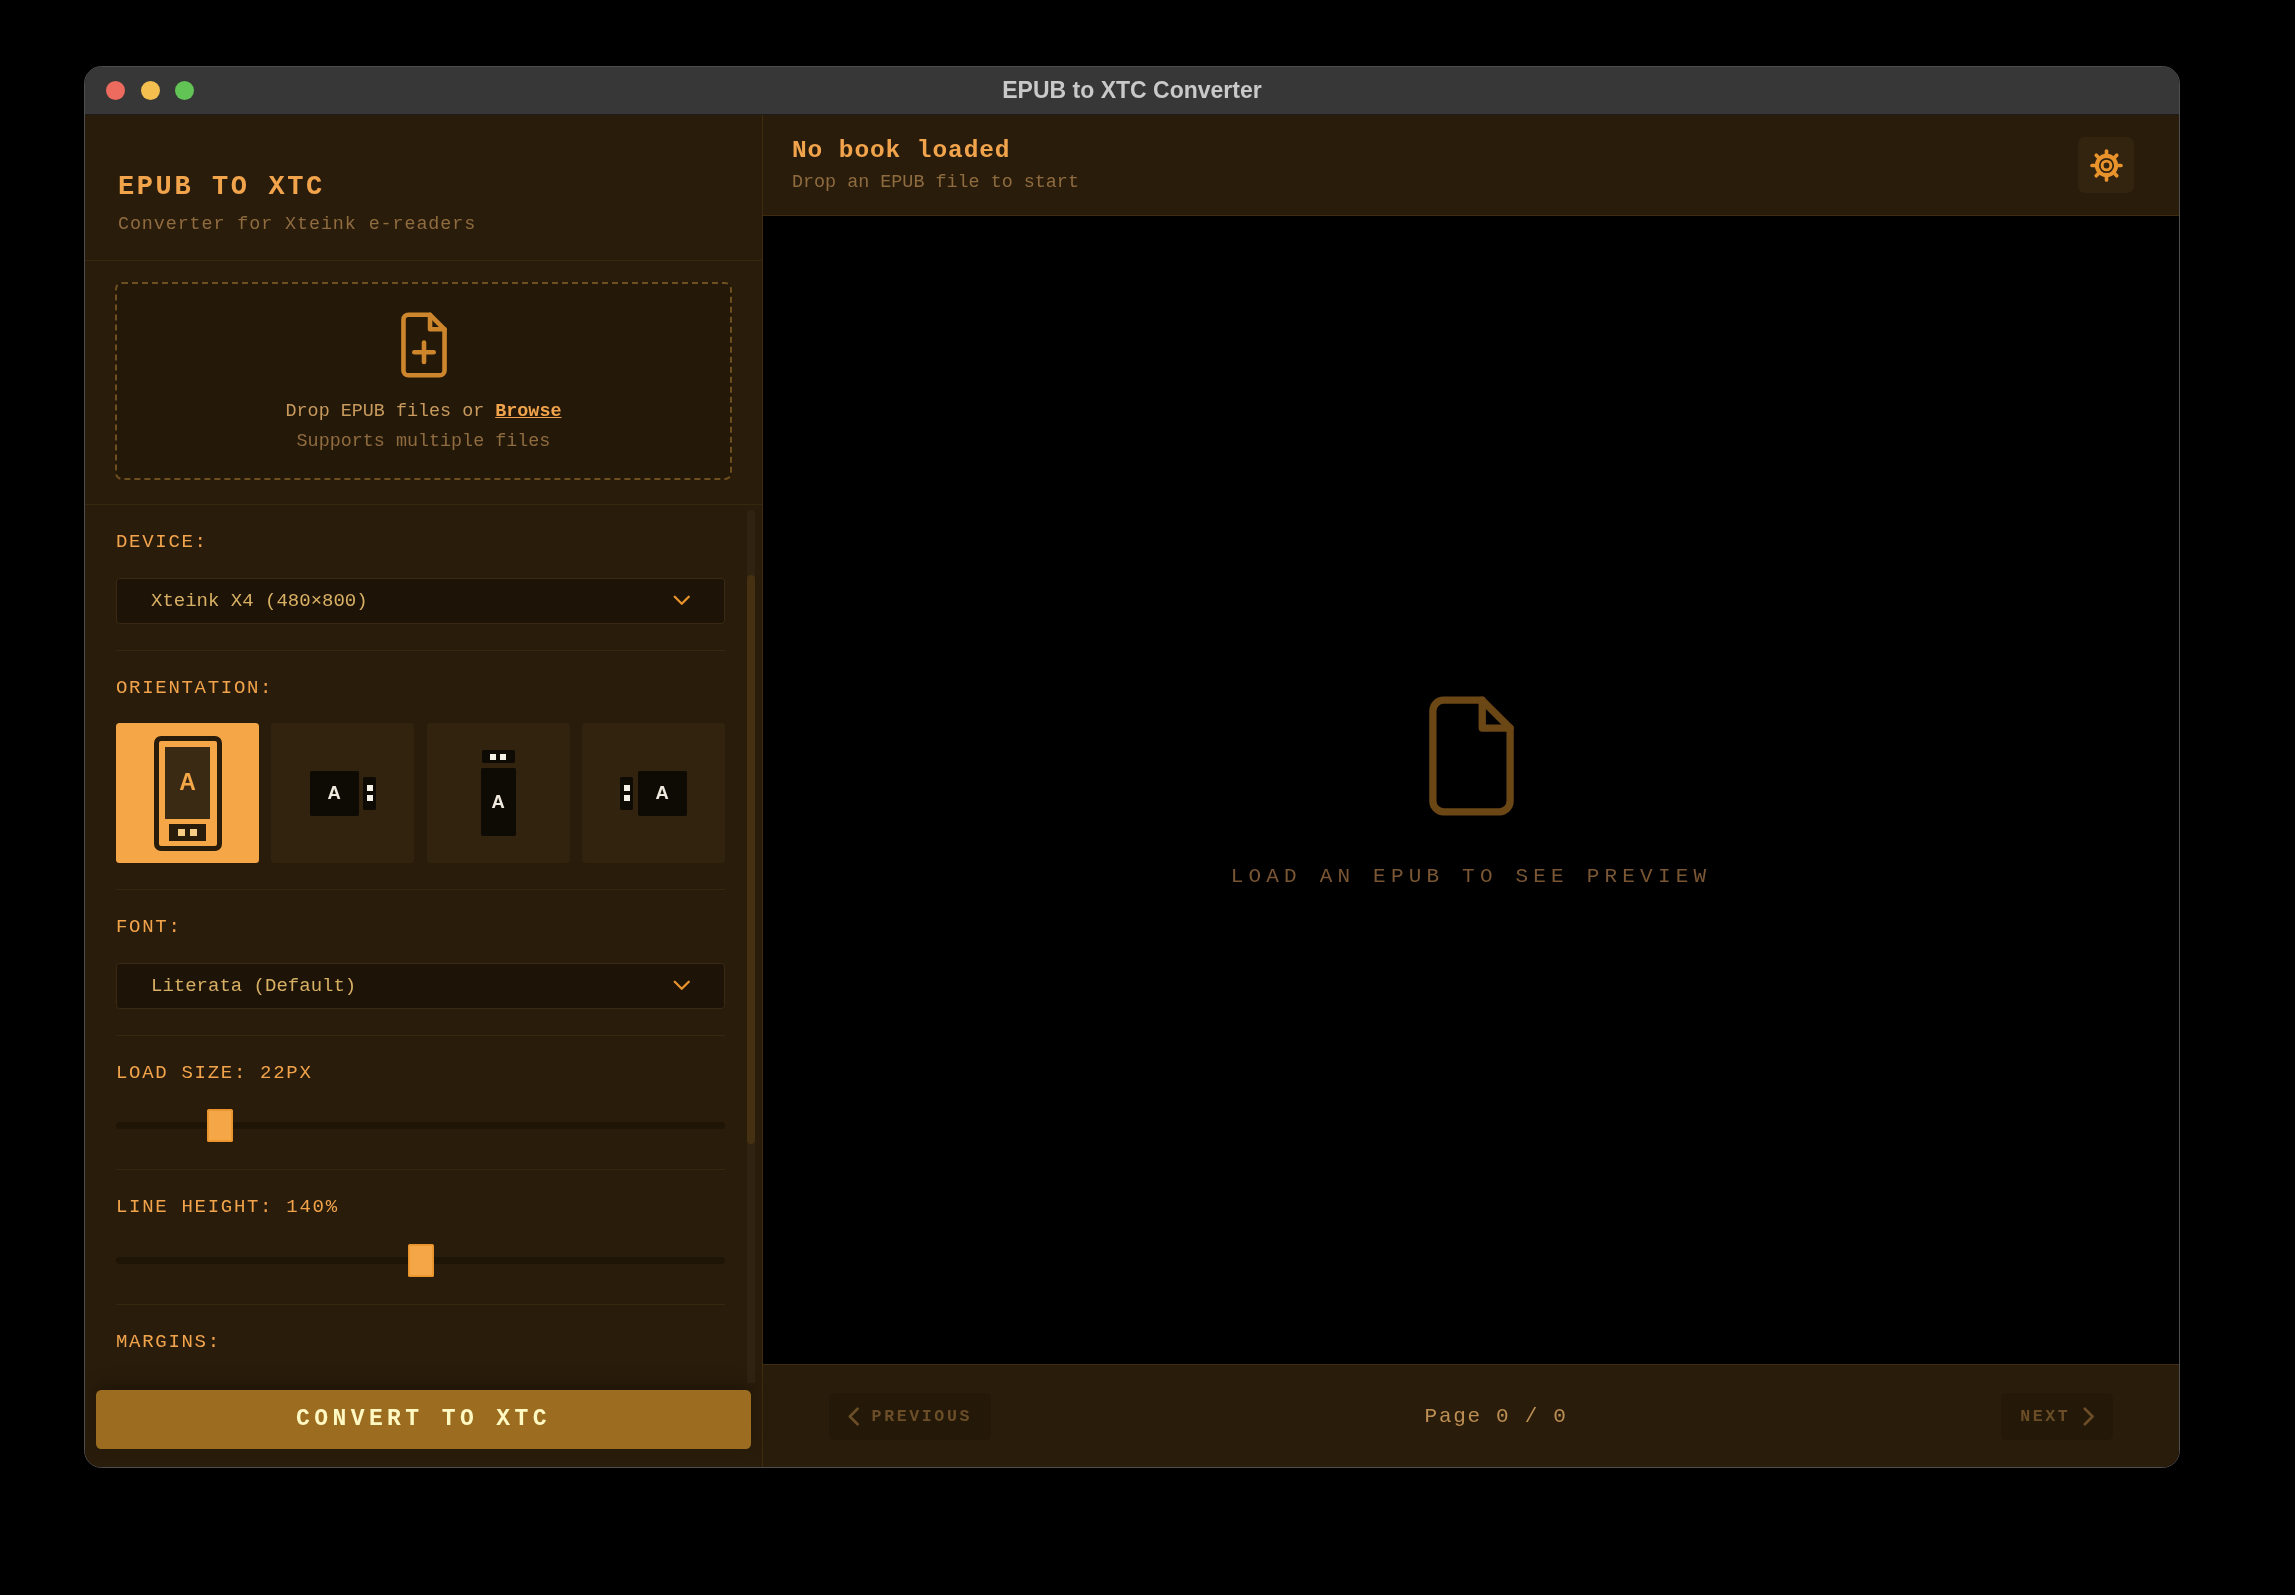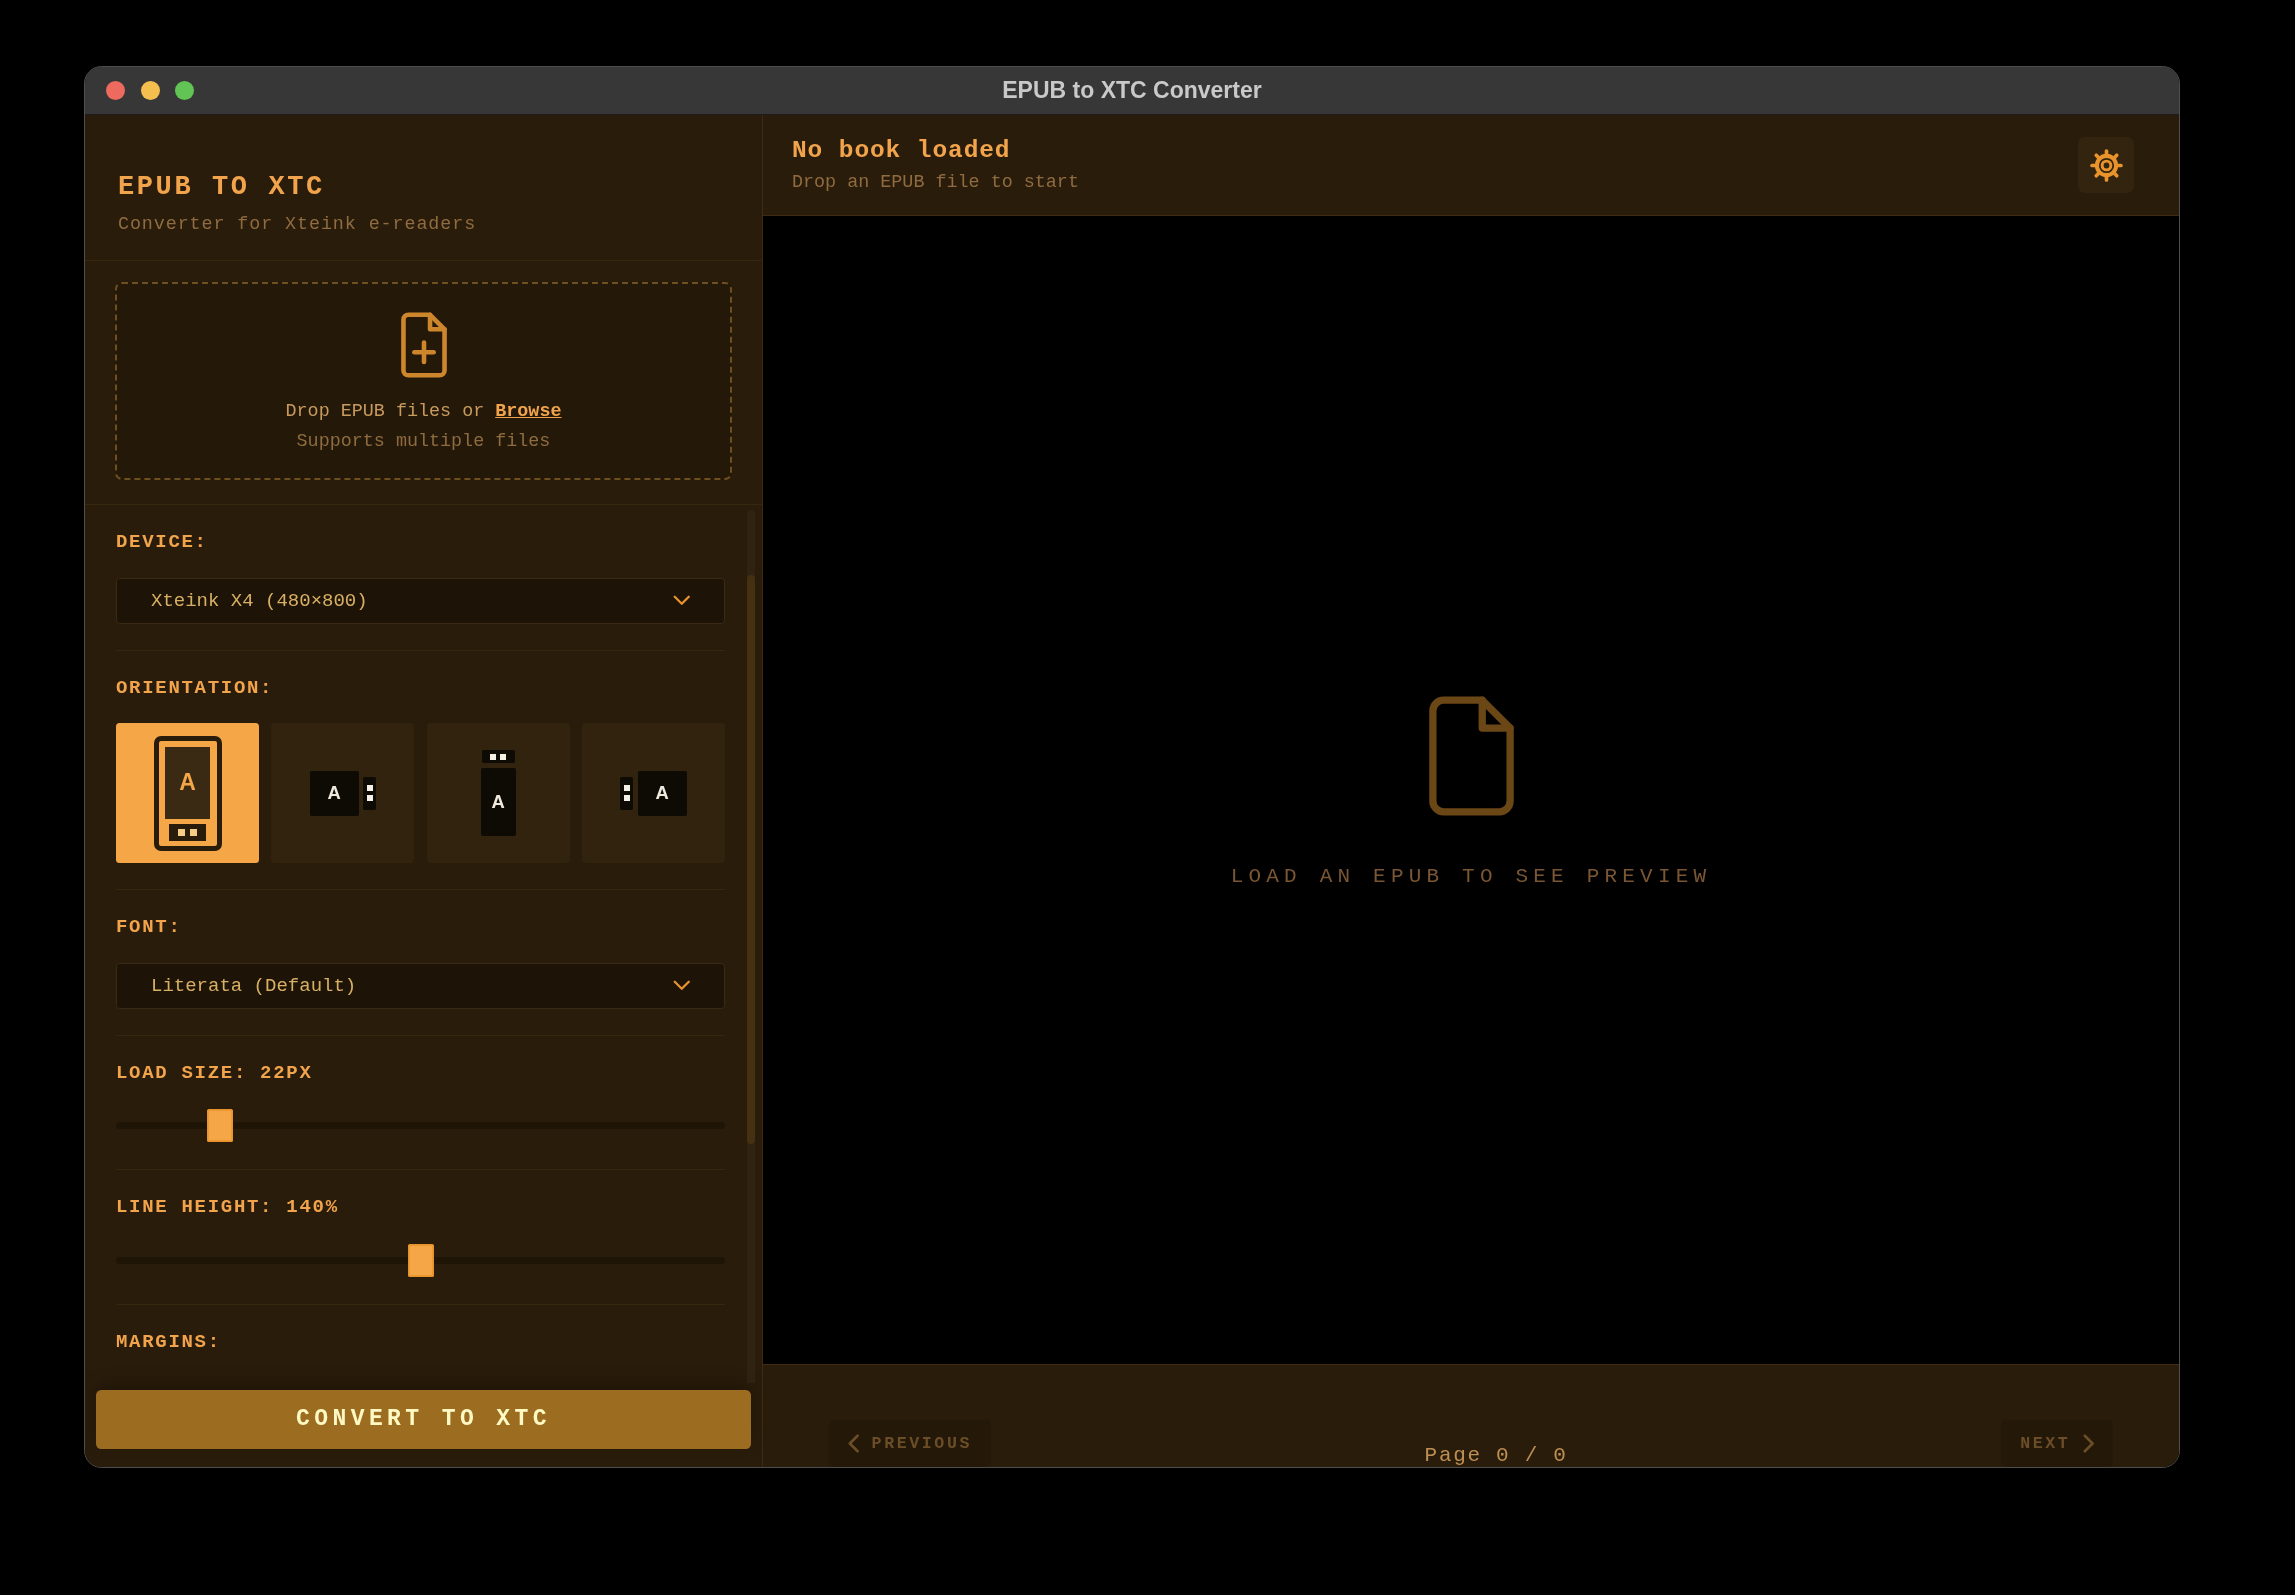--- a/index.html
+++ b/index.html
@@ -42,21 +42,21 @@
   .dz-line1 { font-size:18.4px; color:#c89a5e; }
   .dz-browse { color:#f2a44c; font-weight:bold; text-decoration:underline; cursor:pointer; }
   .dz-line2 { margin-top:8.7px; font-size:18.4px; color:#8f6b40; }
 
   .controls { flex:1; overflow:hidden; padding:26px 37px 0 31px; position:relative; }
   .scroll-track { position:absolute; top:5.2px; bottom:5.2px; right:7px; width:7.9px; background:rgba(255,255,255,.03); border-radius:4.4px; }
   .scroll-thumb { position:absolute; top:70px; right:7px; width:7.9px; height:569px; background:#453112; border-radius:4.4px; }
 
   .group { padding-bottom:26px; margin-bottom:26px; border-bottom:0.9px solid #38270f; }
   .group:last-child { border-bottom:none; }
-  .ctl-label { font-size:19px; font-weight:bold; color:#f2a44c; letter-spacing:1.7px; margin-bottom:24.5px; }
+  .ctl-label { font-size:19px; font-weight:normal; color:#f2a44c; letter-spacing:1.7px; margin-bottom:24.5px; }
 
   .selectbox {
     height:46px; background:#1d1307; border:0.9px solid #3b2a13; border-radius:3.5px;
     display:flex; align-items:center; padding:0 34px; cursor:pointer;
   }
   .selectbox .sel-value { flex:1; font-size:19px; color:#d8b064; }
 
   
   .ori-row { display:grid; grid-template-columns:repeat(4,1fr); gap:12.2px; }
   .ori-btn { height:140px; background:#32230e; border:none; border-radius:3.5px; display:flex; align-items:center; justify-content:center; cursor:pointer; }
@@ -95,21 +95,21 @@
   .preview { flex:1; display:flex; flex-direction:column; background:#000000; min-width:0; }
   .pv-header { height:101px; min-height:101px; background:#2a1c0a; border-bottom:1.7px solid #3f2c10; display:flex; align-items:center; padding:0 45px 0 29px; }
   .pv-titles { flex:1; }
   .pv-title { font-size:24.5px; font-weight:bold; color:#f2a44c; letter-spacing:0.9px; }
   .pv-sub { margin-top:8.7px; font-size:18.4px; color:#8f6b40; }
   .gear-btn { width:56px; height:56px; background:#33240f; border:none; border-radius:7px; display:flex; align-items:center; justify-content:center; cursor:pointer; }
 
   .pv-body { flex:1; display:flex; flex-direction:column; align-items:center; justify-content:center; }
   .pv-caption { margin-top:45px; font-size:21px; color:#7a5634; letter-spacing:5.2px; }
 
-  .pv-footer { height:103px; min-height:103px; background:#2a1c0a; border-top:1.7px solid #3f2c10; display:flex; align-items:flex-end; padding:0 66px; }
+  .pv-footer { height:103px; min-height:103px; background:#2a1c0a; border-top:1.7px solid #3f2c10; display:flex; align-items:center; padding:0 66px; }
   .pager-btn { display:flex; align-items:center; gap:12.2px; background:rgba(0,0,0,.12); border:none; border-radius:5.2px; padding:14px 19px; color:#6b4e28; font-family:inherit; font-size:16.6px; font-weight:bold; letter-spacing:2.6px; cursor:pointer; }
   .pager-center { flex:1; text-align:center; font-size:21px; color:#bd8f54; letter-spacing:1.7px; }
 </style>
 </head>
 <body>
 
 <div class="window">
 
   <div class="titlebar">
     <div class="traffic">

